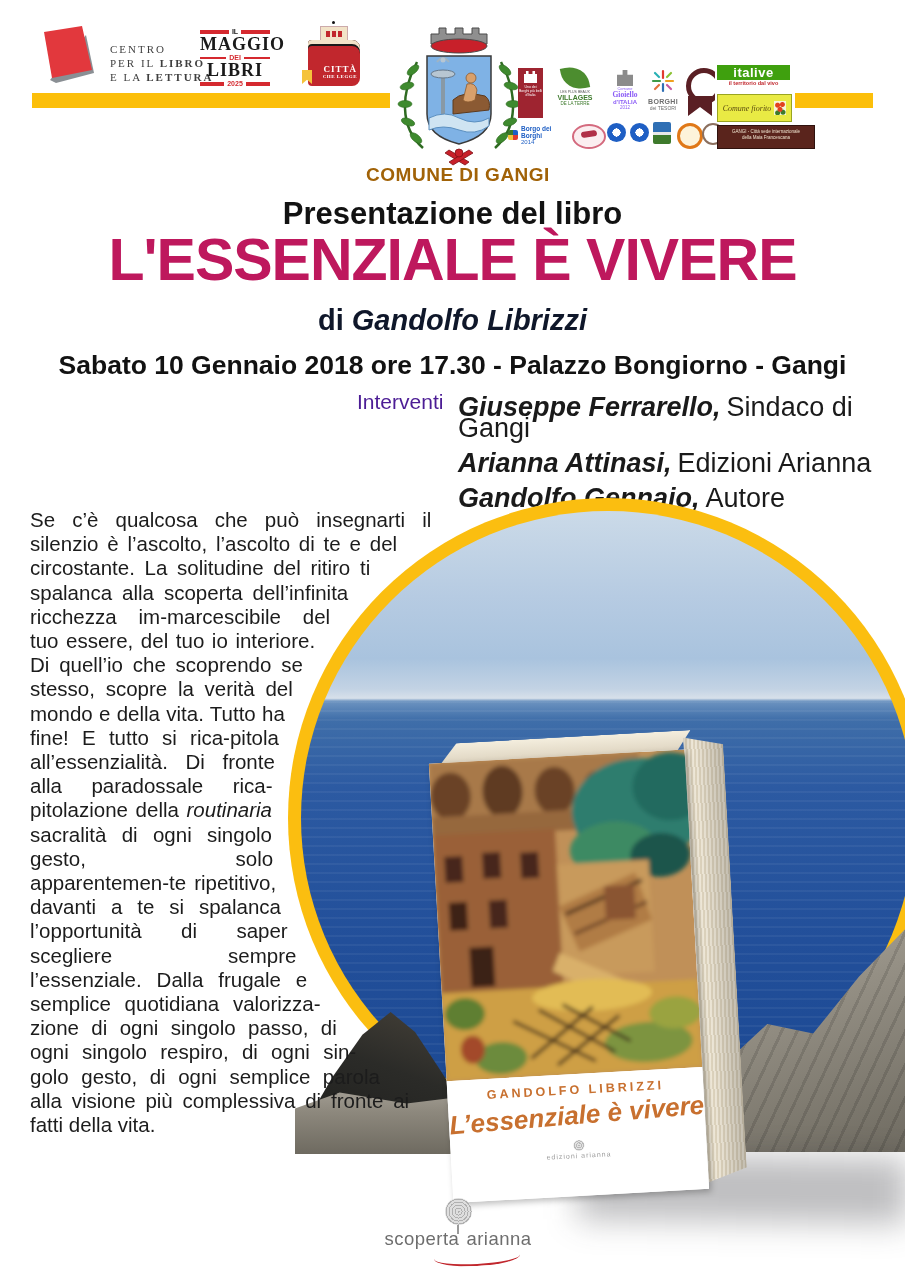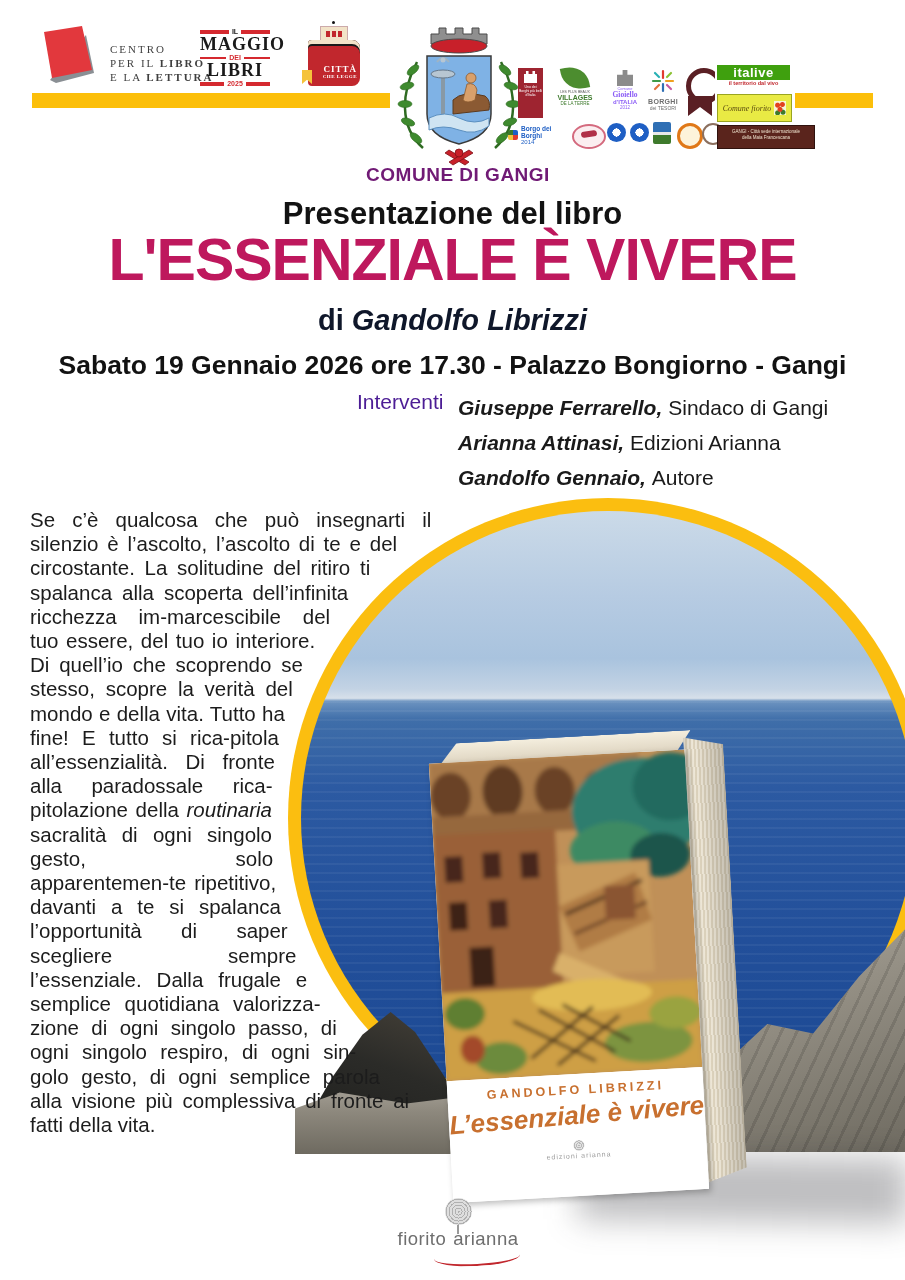--- a/index.html
+++ b/index.html
@@ -35,21 +35,21 @@
   .ccl-text{position:absolute;right:3px;bottom:5px;text-align:right;color:#fff;line-height:8px;}
   .ccl-l1{font-size:9px;font-weight:700;letter-spacing:1px;}
   .ccl-l2{font-size:5px;font-weight:700;letter-spacing:.5px;}
 
   .ybar{top:93px;height:15px;background:#fcbf0a;}
   .ybar.left{left:32px;width:358px;}
   .ybar.right{left:795px;width:78px;}
 
   .stemma{left:383px;top:22px;}
   .comune-name{left:358px;top:164px;width:200px;text-align:center;font-size:19px;font-weight:700;
-               color:#701a75;letter-spacing:.5px;}
+               color:#a16207;letter-spacing:.5px;}
 
   
   .minis{left:505px;top:60px;width:330px;height:95px;font-family:"Liberation Sans",sans-serif;}
   .mini{position:absolute;overflow:hidden;}
   .bpb{left:13px;top:8px;width:25px;height:50px;background:#9e2430;color:#fff;text-align:center;}
   .bpb .castle{margin:3px auto 1px;width:13px;height:12px;background:#fff;
      clip-path:polygon(0 100%,0 25%,15% 25%,15% 0,35% 0,35% 25%,65% 25%,65% 0,85% 0,85% 25%,100% 25%,100% 100%);}
   .bpb .t{font-size:3.5px;line-height:4px;padding:1px;}
   .villages{left:45px;top:6px;width:50px;height:54px;text-align:center;color:#3e7a2c;}
   .leaf{margin:0 auto;width:26px;height:24px;background:#4c8d2f;border-radius:0 80% 0 80%;transform:rotate(-12deg);}
@@ -102,21 +102,21 @@
   
   .kicker{left:0;top:196px;width:905px;text-align:center;font-size:31px;font-weight:700;color:#121212;}
   .title{left:0;top:226px;width:905px;text-align:center;font-size:59px;font-weight:700;color:#be185d;
          letter-spacing:-1px;margin:0;}
   .byline{left:0;top:304px;width:905px;text-align:center;font-size:29px;font-weight:700;color:#0f172a;}
   .byline em{font-style:italic;}
   .event{left:0;top:350px;width:905px;text-align:center;font-size:26.5px;font-weight:700;color:#121212;}
 
   
   .sp-label{left:357px;top:390px;font-size:21px;color:#4c1d95;}
-  .sp-col{left:458px;top:397px;font-size:21px;color:#1a1a1a;}
+  .sp-col{left:458px;top:397px;font-size:27px;color:#1a1a1a;}
   .sp-row{margin-bottom:14px;line-height:21px;}
   .sp-row em{font-weight:700;font-style:italic;margin-right:6px;}
 
   
   .ring{left:288px;top:498px;width:640px;height:640px;border-radius:50%;background:#fbbe10;z-index:1;}
   .photo{position:absolute;left:13px;top:13px;right:13px;bottom:13px;border-radius:50%;overflow:hidden;
      background:linear-gradient(180deg,#cbdae8 0%,#b6cbe2 14%,#a9c3de 24%,#c3d3e4 29%,#d7e0ea 30.5%,
         #6c93c0 31%,#3f6ea9 34%,#2c5aa2 45%,#224f9a 70%,#1b4892 100%);}
   .photo .waves{position:absolute;left:0;right:0;top:31%;bottom:0;
      background:repeating-linear-gradient(180deg,rgba(255,255,255,.05) 0 2px,rgba(0,0,0,0) 2px 9px);}
@@ -344,21 +344,21 @@
       <div class="t1">GANGI - Città sede internazionale</div>
       <div class="t2">della Maia Francescana</div>
     </div>
   </div>
 
   <div class="abs kicker">Presentazione del libro</div>
   <h1 class="abs title">L'ESSENZIALE È VIVERE</h1>
   <div class="abs byline">
     <span>di </span><em>Gandolfo Librizzi</em>
   </div>
-  <div class="abs event">Sabato 19 Gennaio 2026 ore 17.30 - Palazzo Bongiorno - Gangi</div>
+  <div class="abs event">Sabato 10 Gennaio 2018 ore 17.30 - Palazzo Bongiorno - Gangi</div>
 
   <div class="abs sp-label">Interventi</div>
   <div class="abs sp-col">
     <div class="sp-row">
       <em>Giuseppe Ferrarello,</em><span>Sindaco di Gangi</span>
     </div>
     <div class="sp-row">
       <em>Arianna Attinasi,</em><span>Edizioni Arianna</span>
     </div>
     <div class="sp-row">
@@ -440,18 +440,18 @@
           <span>edizioni arianna</span>
         </div>
       </div>
     </div>
   </div>
 
   <div class="abs ea">
     <div class="ea-tree"></div>
     <div class="ea-trunk"></div>
     <div class="ea-text">
-      <span>fiorito</span><span class="w2">arianna</span>
+      <span>scoperta</span><span class="w2">arianna</span>
     </div>
     <div class="ea-swoosh"></div>
   </div>
 
 </div>
 
 </body></html>

